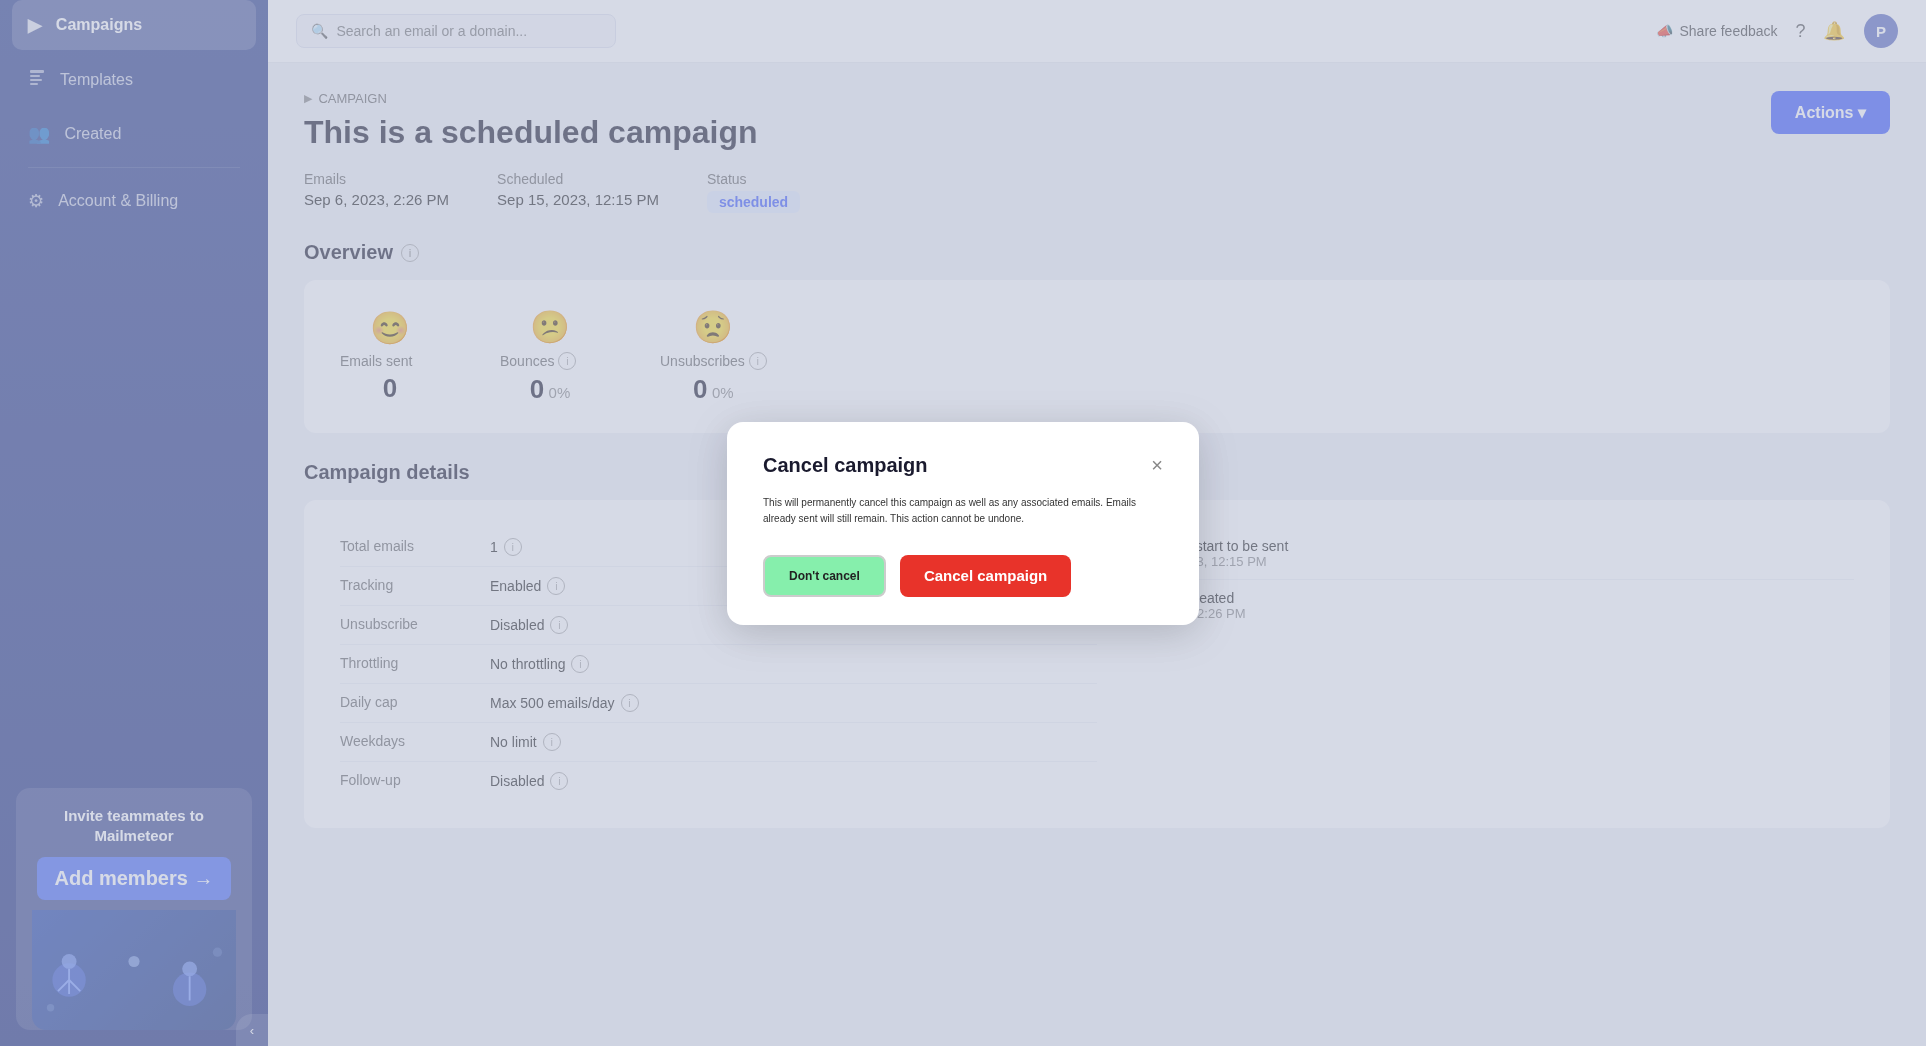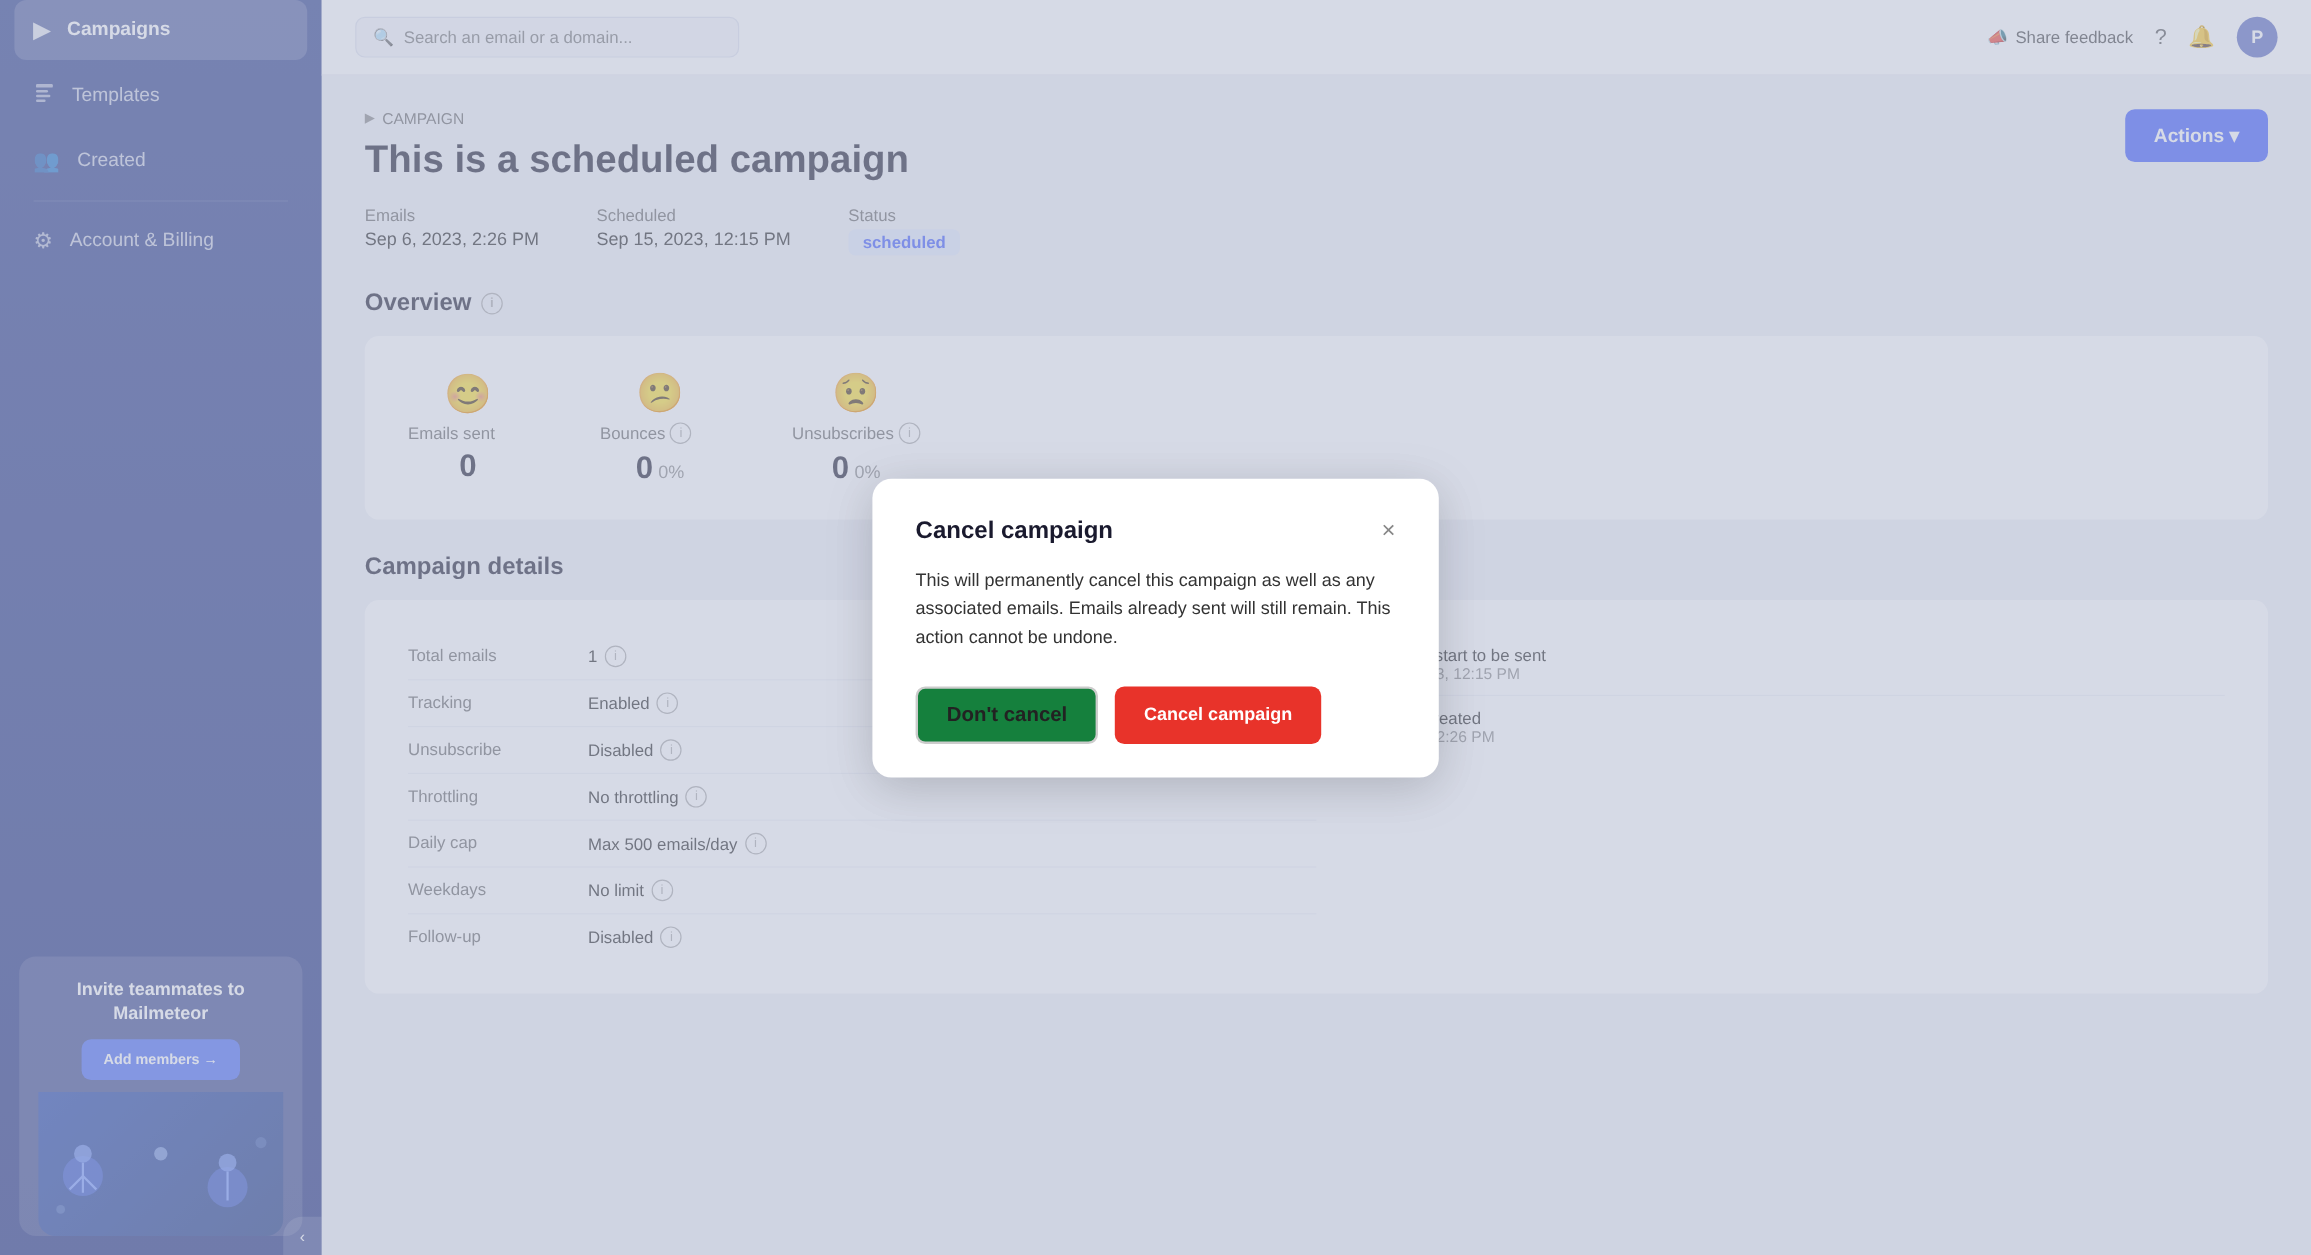--- a/index.html
+++ b/index.html
@@ -72,21 +72,21 @@
       color: white;
       line-height: 1.3;
       margin-bottom: 12px;
     }
     .add-members-btn {
       background: #4a6cf7;
       color: white;
       border: none;
       border-radius: 8px;
       padding: 10px 18px;
-      font-size: 12px;
+      font-size: 20px;
       font-weight: 600;
       cursor: pointer;
       white-space: nowrap;
     }
     .sidebar-illustration {
       height: 120px;
       background: linear-gradient(135deg, #2244aa 0%, #1a3580 100%);
       margin-top: 10px;
       border-radius: 0 0 14px 14px;
       display: flex;
@@ -333,37 +333,37 @@
     }
     .modal-close {
       background: none;
       border: none;
       font-size: 20px;
       color: #888;
       cursor: pointer;
       line-height: 1;
     }
     .modal-body {
-      font-size: 15px;
+      font-size: 10px;
       color: #333;
       line-height: 1.6;
       margin-bottom: 28px;
     }
     .modal-footer {
       display: flex;
       gap: 14px;
       justify-content: flex-start;
     }
     .btn-dont-cancel {
-      background: #15803d;
+      background: #86efac;
       color: #222;
       border: 2px solid #ccc;
       border-radius: 8px;
       padding: 12px 24px;
-      font-size: 17px;
+      font-size: 12px;
       font-weight: 600;
       cursor: pointer;
     }
     .btn-cancel-campaign {
       background: #e8332a;
       color: white;
       border: none;
       border-radius: 8px;
       padding: 12px 24px;
       font-size: 15px;

